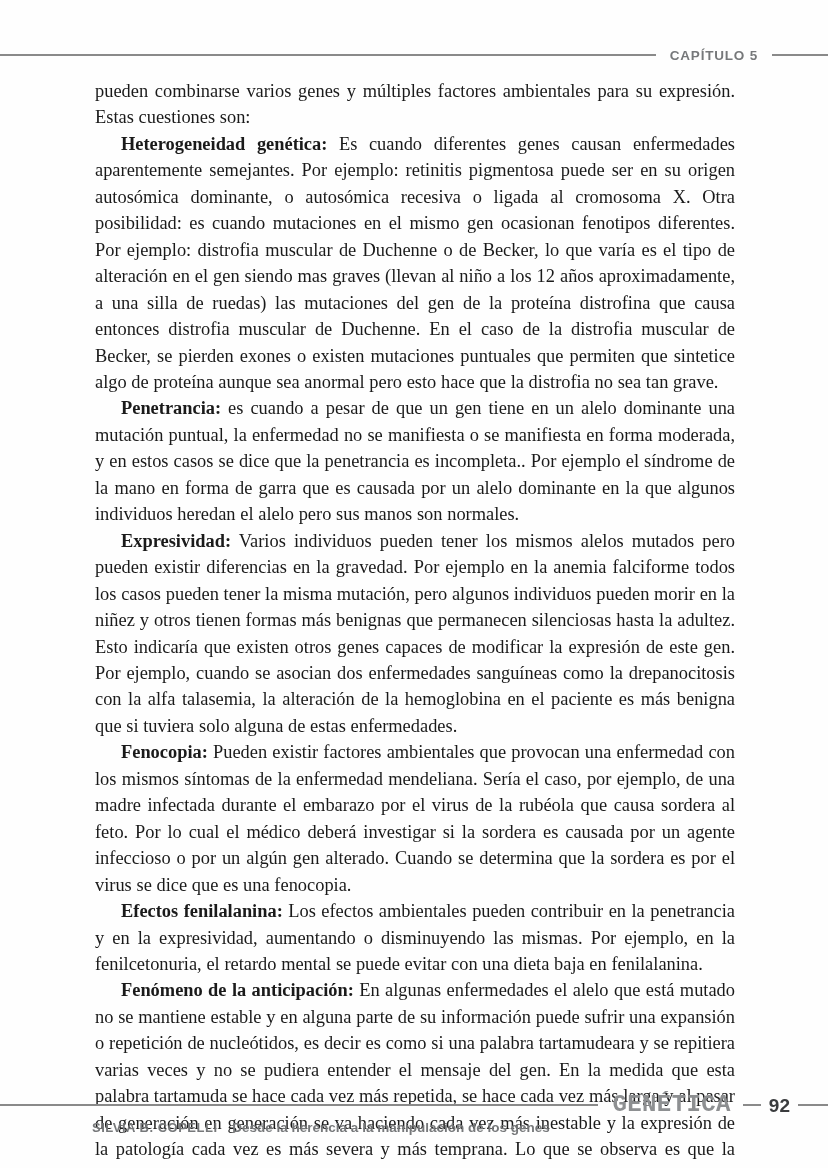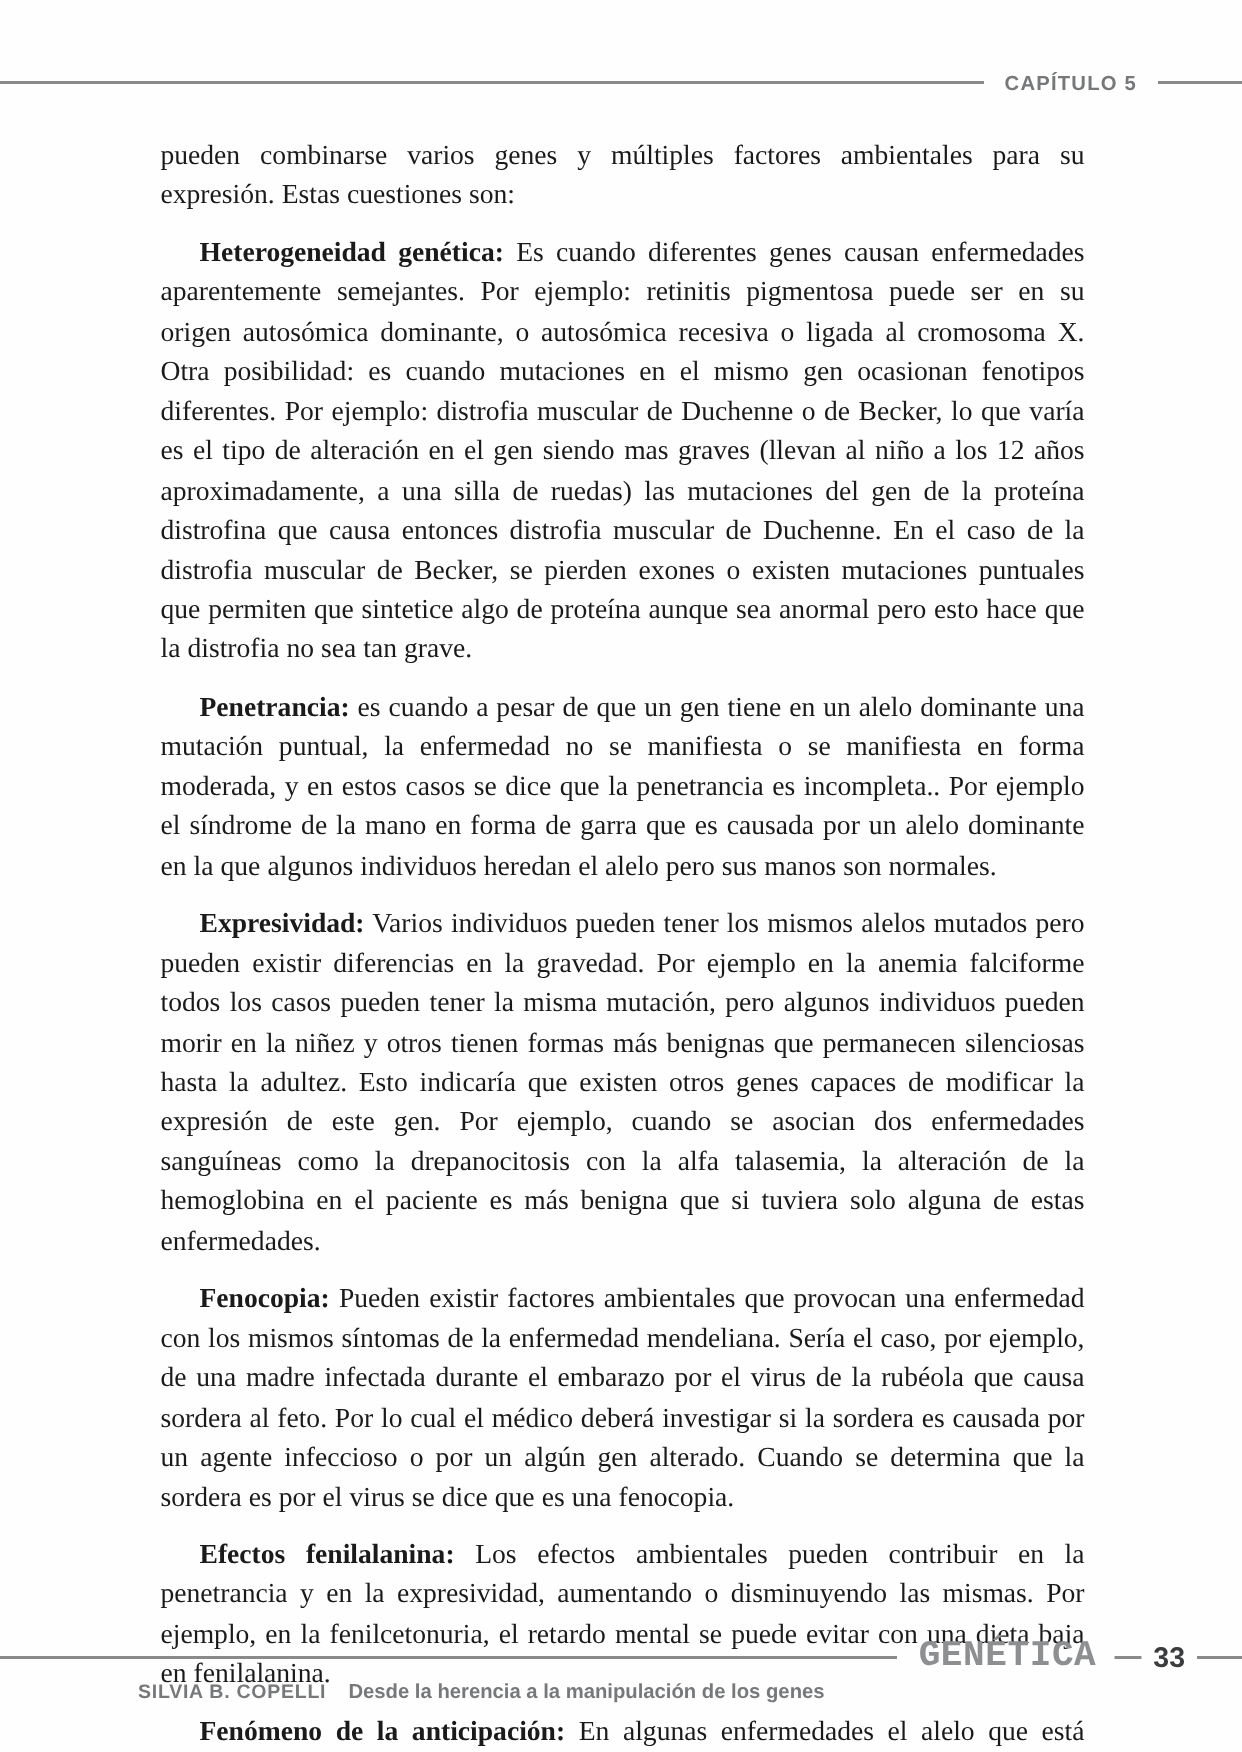--- a/index.html
+++ b/index.html
@@ -50,21 +50,21 @@
   }
 
   
   .content {
     position: absolute;
     left: 95px;
     top: 78px;
     width: 640px;
   }
   p.body {
-    margin: 12px;
+    margin: 0;
     font-size: 18.4px;
     line-height: 26.45px;
     text-align: justify;
     text-justify: inter-word;
     color: #1a1a1a;
     hyphens: none;
     word-spacing: 0.1px;
   }
   p.body.indent { text-indent: 26px; }
   .term {
@@ -179,21 +179,21 @@
     <p class="body indent">
       <span class="term">Fenómeno de la anticipación:</span><span> En algunas enfermedades el alelo que está mutado no se mantiene estable y en alguna parte de su información puede sufrir una expansión o repetición de nucleótidos, es decir es como si una palabra tartamudeara y se repitiera varias veces y no se pudiera entender el mensaje del gen. En la medida que esta palabra tartamuda se hace cada vez más repetida, se hace cada vez más larga y al pasar de generación en generación se va haciendo cada vez más inestable y la expresión de la patología cada vez es más severa y más temprana. Lo que se observa es que la gravedad de la enfermedad se incrementa de generación en generación.</span>
     </p>
   </div>
 
   <div class="footer">
     <div class="footer-rule-row">
       <div class="rule"></div>
       <div class="brand">GENÉTICA</div>
       <div class="dash"></div>
-      <div class="page-number">33</div>
+      <div class="page-number">92</div>
       <div class="rule-tail"></div>
     </div>
     <div class="footer-texts">
       <div class="author">SILVIA B. COPELLI</div>
       <div class="subtitle">Desde la herencia a la manipulación de los genes</div>
     </div>
   </div>
 
 </div>
 

